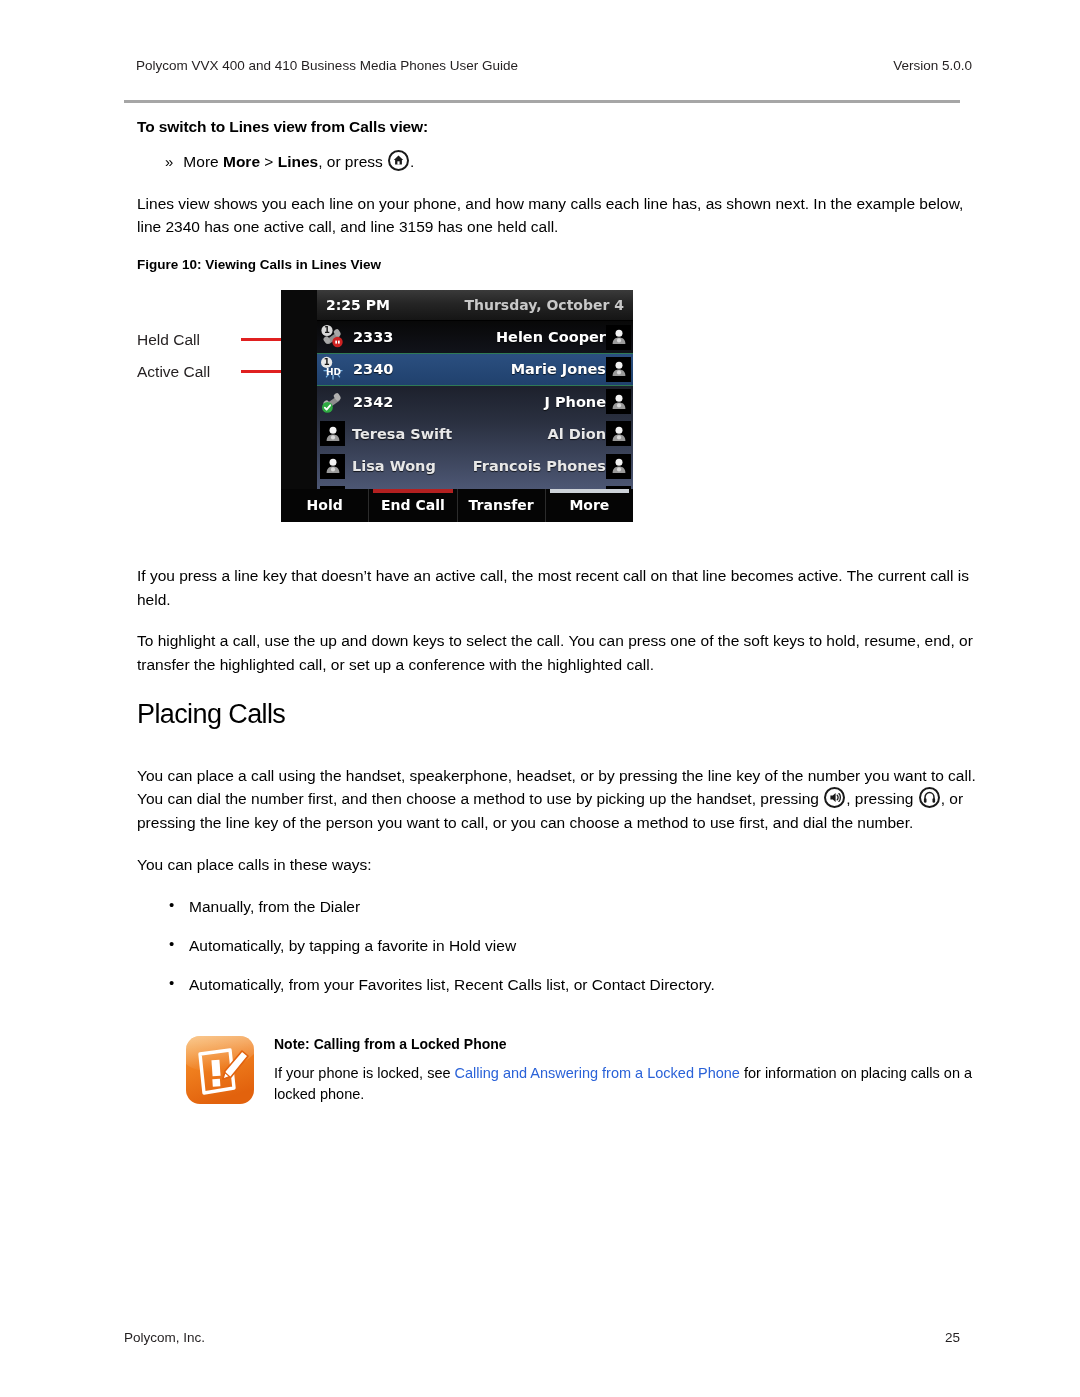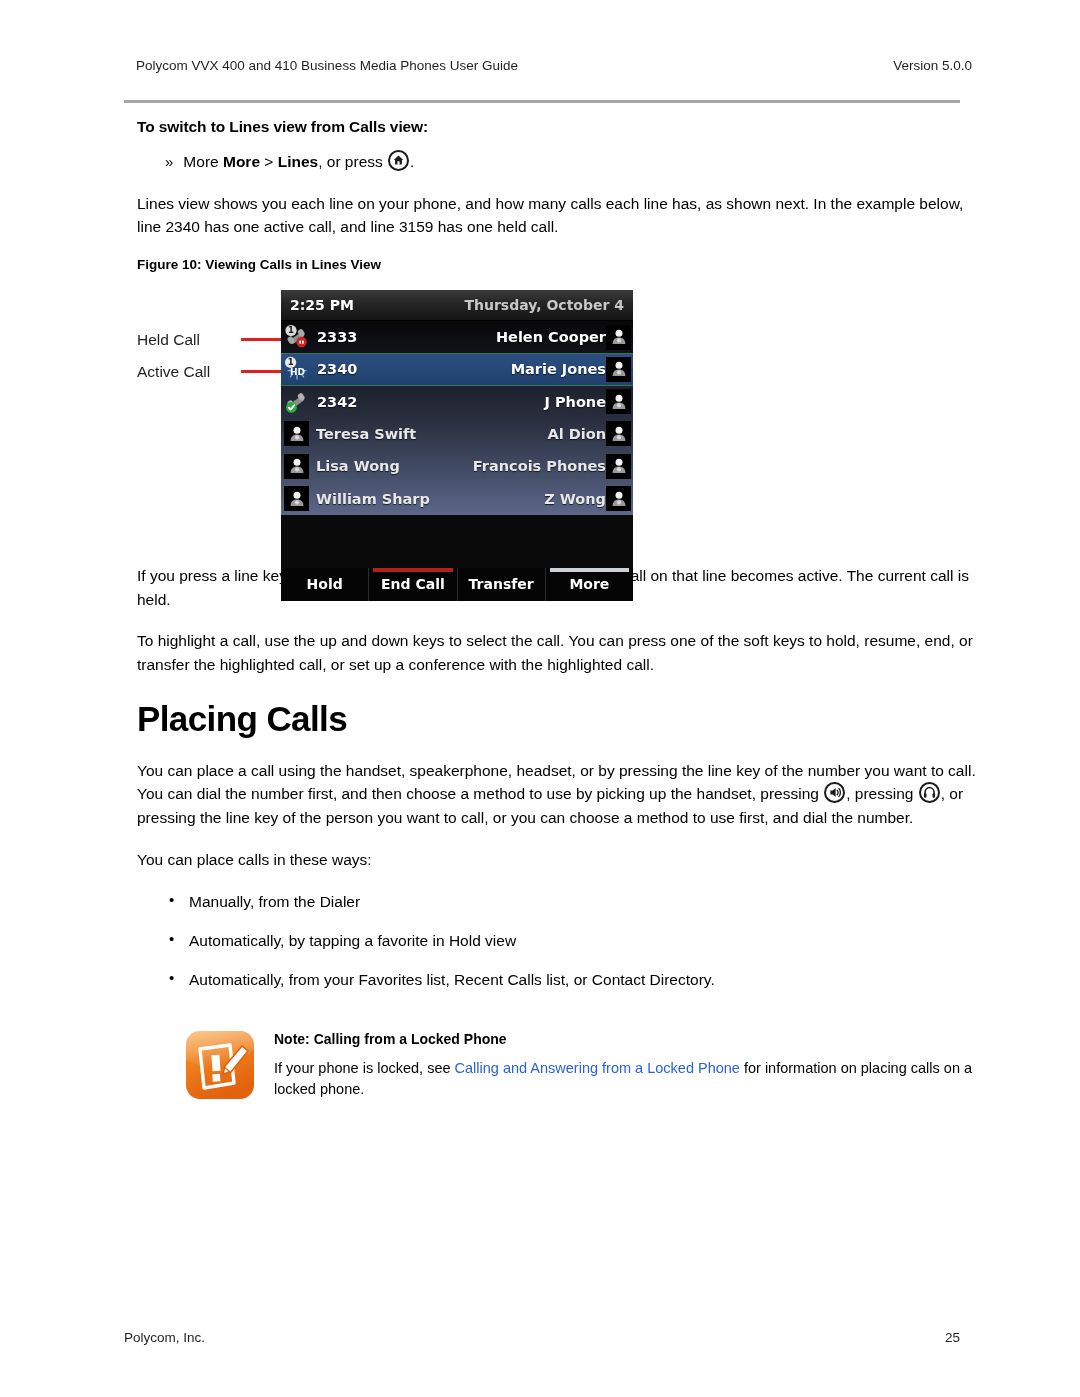--- a/index.html
+++ b/index.html
@@ -82,24 +82,25 @@
     position: absolute; height: 2.6px; background: #e02020;
   }
   .callout-dot {
     position: absolute; width: 11px; height: 11px;
     border-radius: 50%; background: #e02020;
   }
 
   
   .phone {
     position: absolute; left: 144px; top: 0;
-    width: 352px; height: 311px;
+    width: 352px; height: 232px;
     background: #0a0a0a;
     overflow: hidden;
     font-family: "DejaVu Sans", sans-serif;
+    padding-left: 36px;
   }
   .phone-status {
     height: 31px;
     background: linear-gradient(to bottom, #3a3a3a 0%, #252525 45%, #151515 100%);
     display: flex; align-items: center; justify-content: space-between;
     padding: 0 9px;
     border-bottom: 1px solid #000;
   }
   .phone-status .time {
     color: #ffffff; font-size: 14px; font-weight: bold;
@@ -151,21 +152,21 @@
     display: flex; align-items: center; justify-content: center;
     color: #ffffff; font-size: 14px; font-weight: bold;
     border-right: 1px solid #2c2c2c;
     background: #050505;
   }
   .softkey:last-child { border-right: none; }
   .softkey .cap { position: absolute; top: 0; left: 4px; right: 4px; height: 4px; }
 
   
   h1.chapter {
-    font-size: 35px; font-weight: bold; margin: 22px 0 20px 0;
+    font-size: 27px; font-weight: normal; margin: 22px 0 34px 0;
     letter-spacing: -0.6px;
   }
 
   
   ul.bullets { list-style: none; margin: 0 0 0 0; padding: 0; }
   ul.bullets li {
     font-size: 15.5px; line-height: 1.5;
     padding-left: 52px; position: relative; margin-bottom: 16px;
   }
   ul.bullets li::before {

